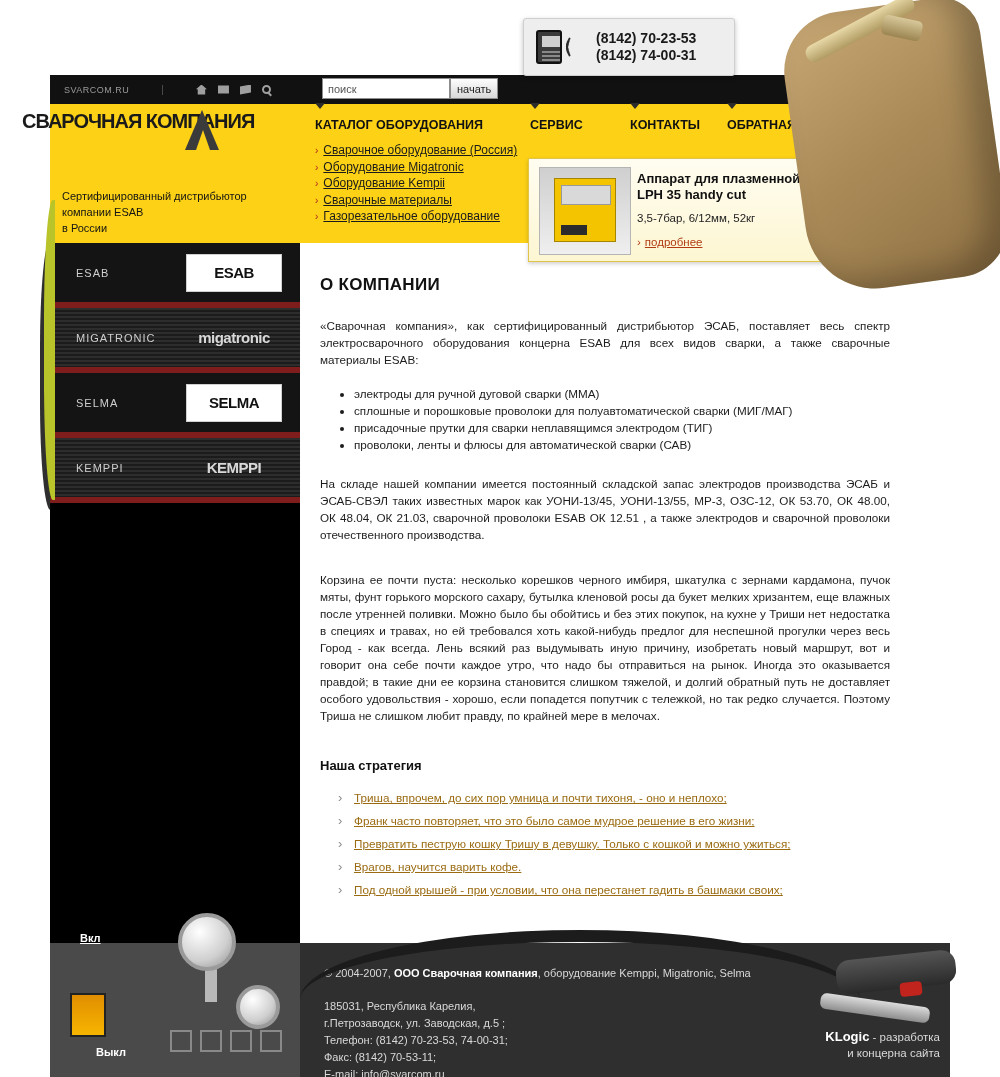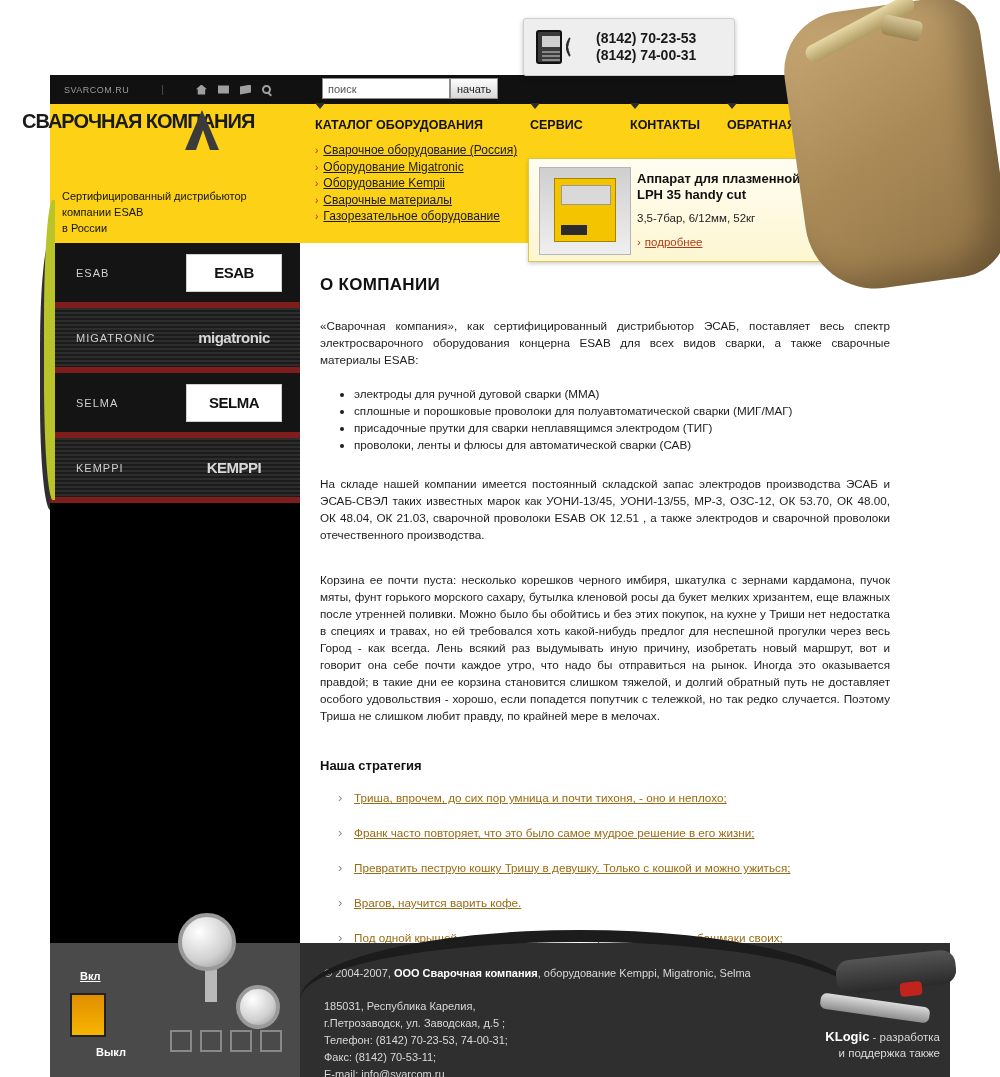--- a/index.html
+++ b/index.html
@@ -300,21 +300,21 @@
   ul.bullets {
     margin: 0 0 22px 0; padding-left: 34px;
     font-size: 11.7px; color: #1d1d1d; line-height: 16px;
   }
   ul.bullets li { list-style: disc; margin-bottom: 1px; }
   h2.strategy {
     font-size: 13px; font-weight: bold; color: #111;
     margin: 34px 0 18px 0;
   }
   ul.links { margin: 0; padding: 0; list-style: none; font-size: 11.7px; }
-  ul.links li { margin-bottom: 22px; padding-left: 34px; position: relative; }
+  ul.links li { margin-bottom: 10px; padding-left: 34px; position: relative; }
   ul.links li::before {
     content: "›";
     position: absolute; left: 18px; top: -1px;
     color: #8a8a8a; font-size: 13px;
   }
   ul.links a {
     color: #9a6b12; text-decoration: underline; cursor: pointer;
   }
 
   
@@ -325,21 +325,21 @@
   }
   .footer-left {
     position: absolute; left: 50px; top: 943px;
     width: 250px; height: 134px;
     background: #4a4a4a;
   }
   .switch-label {
     position: absolute;
     color: #fff; font-size: 11px; font-weight: bold;
   }
-  .switch-on { left: 80px; top: 970px; text-decoration: underline; }
+  .switch-on { left: 80px; top: 932px; text-decoration: underline; }
   .switch-off { left: 74px; top: 1046px; padding-left: 22px; }
   .switch-box {
     position: absolute; left: 70px; top: 993px;
     width: 36px; height: 44px;
     background: linear-gradient(#e08e00,#f7b500);
     border: 2px solid #222;
   }
   .footer-text {
     position: absolute; left: 324px; top: 965px;
     color: #d9d9d9; font-size: 11px; line-height: 17px;
@@ -595,21 +595,21 @@
       <div>185031, Республика Карелия,</div>
       <div>г.Петрозаводск, ул. Заводская, д.5 ;</div>
       <div>Телефон: (8142) 70-23-53, 74-00-31;</div>
       <div>Факс: (8142) 70-53-11;</div>
       <div>E-mail: info@svarcom.ru</div>
     </div>
   </div>
 
   <div class="klogic">
     <div><b>KLogic</b><span> - разработка</span></div>
-    <div>и поддержка также</div>
+    <div>и концерна сайта</div>
   </div>
 
   <div class="hose"></div>
   <div class="gauge-stem"></div>
   <div class="gauge gauge1"></div>
   <div class="gauge gauge2"></div>
   <div class="panel-icons">
     <div></div>
       <div></div>
       <div></div>

